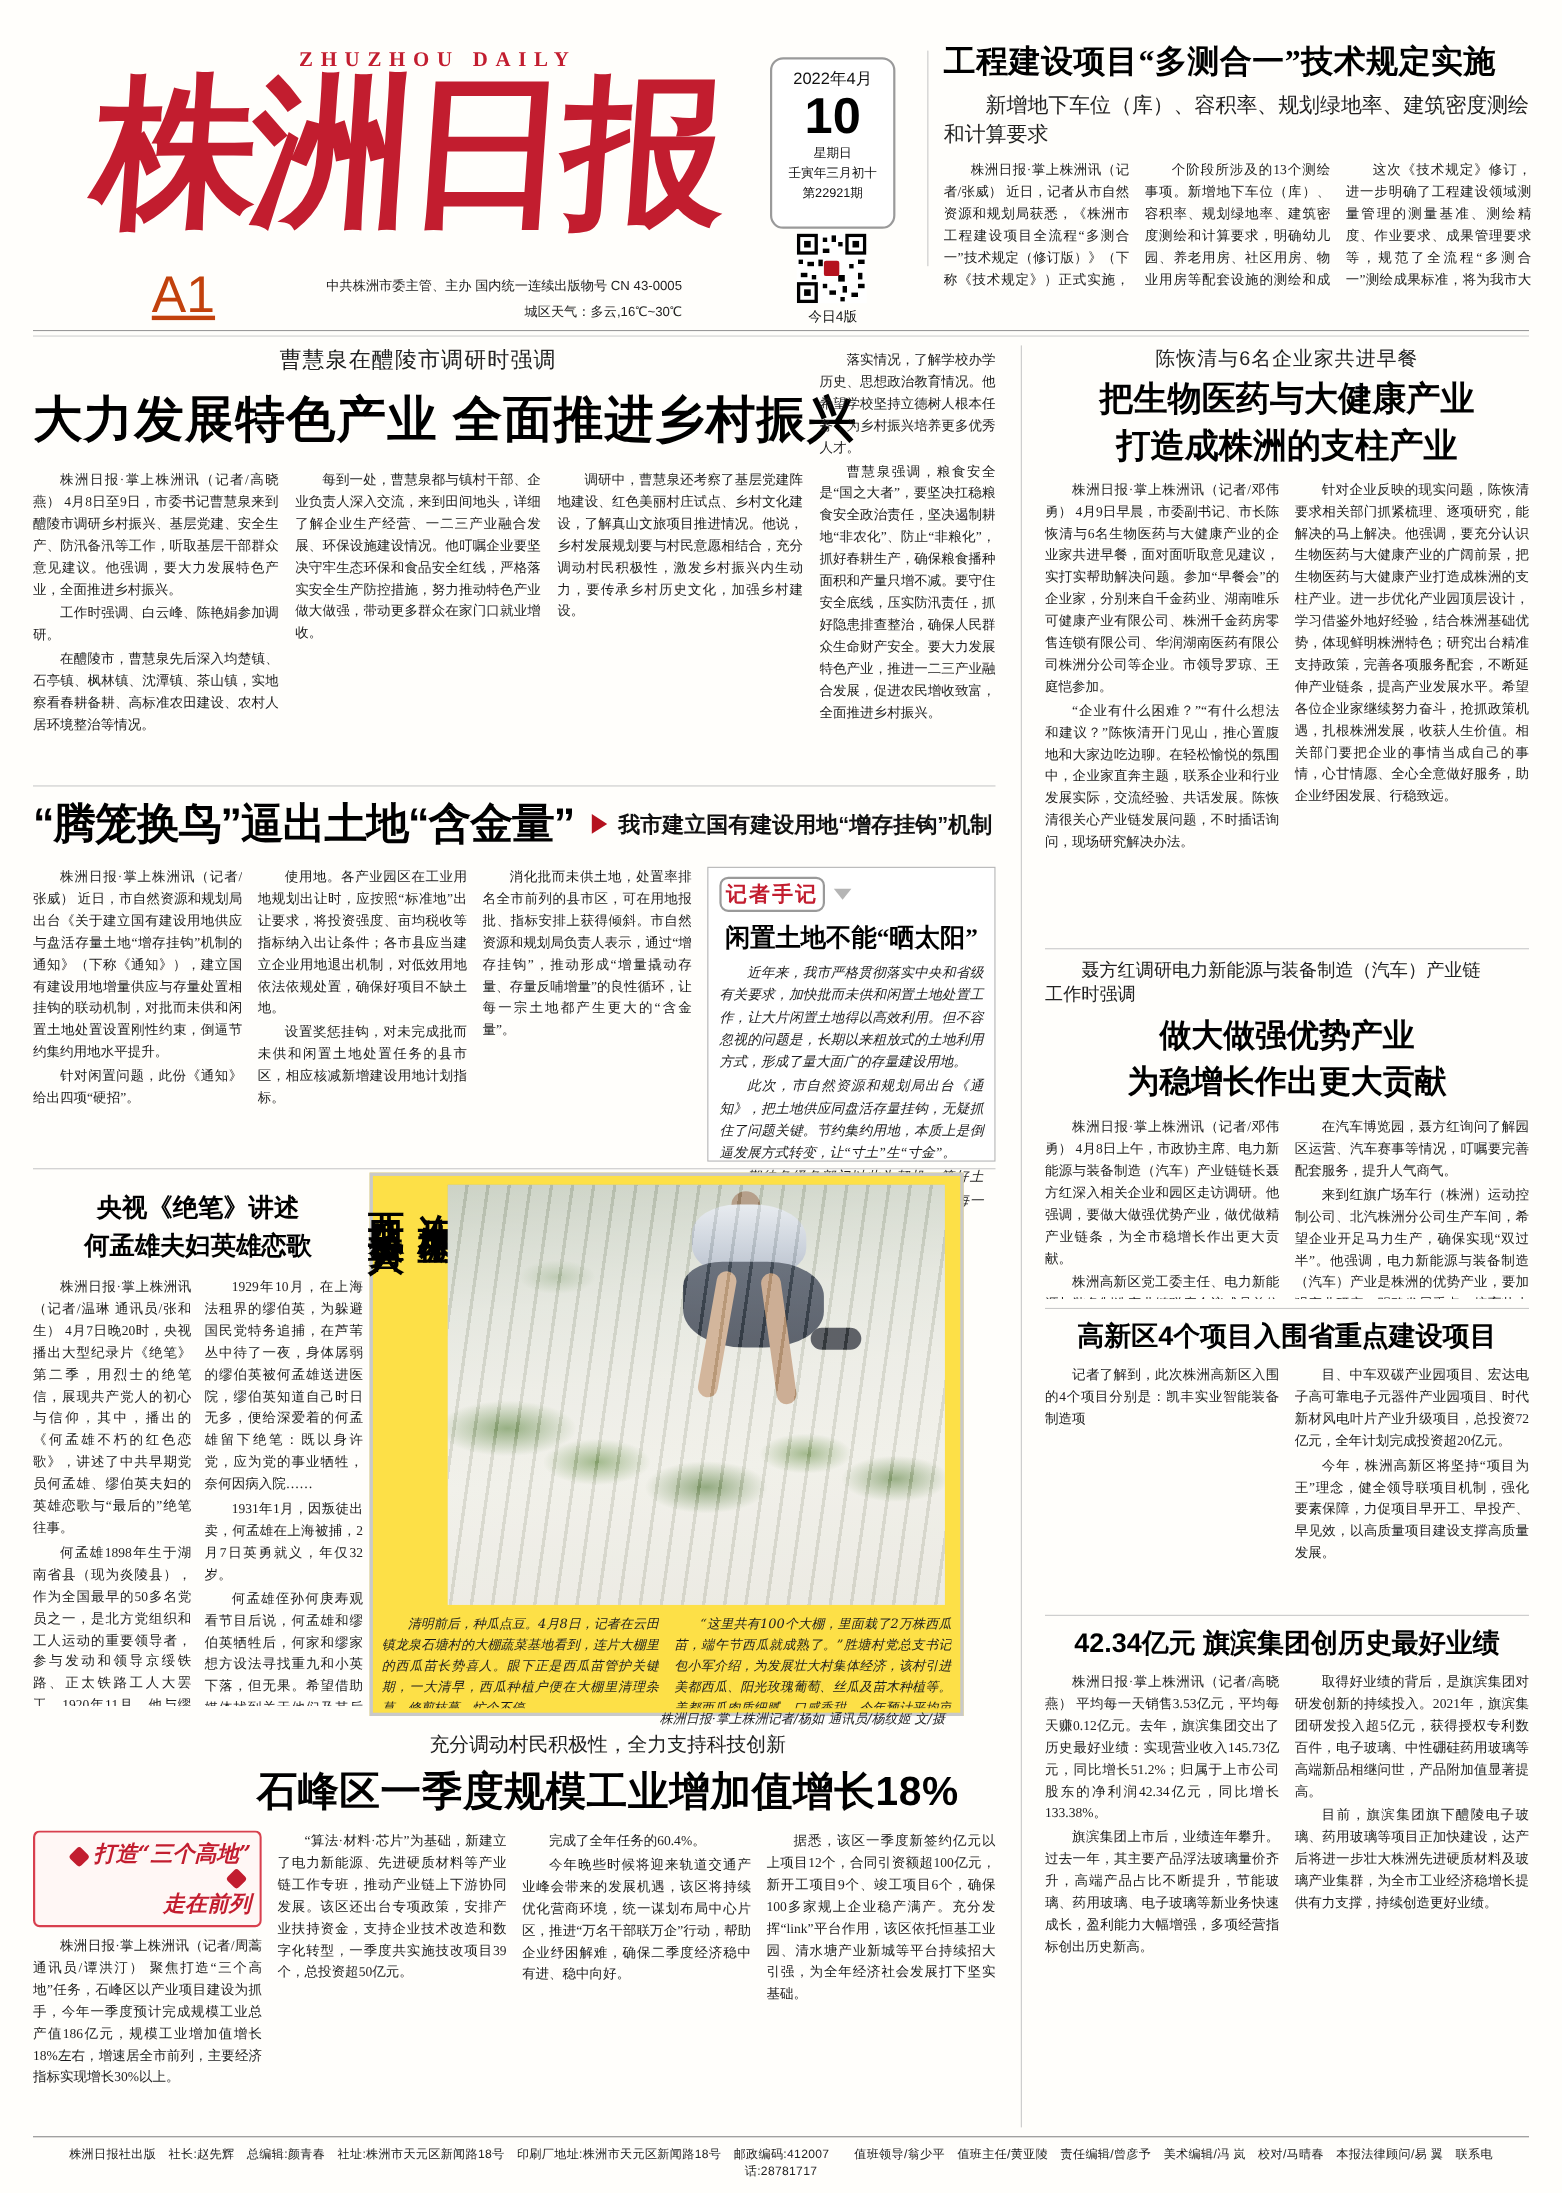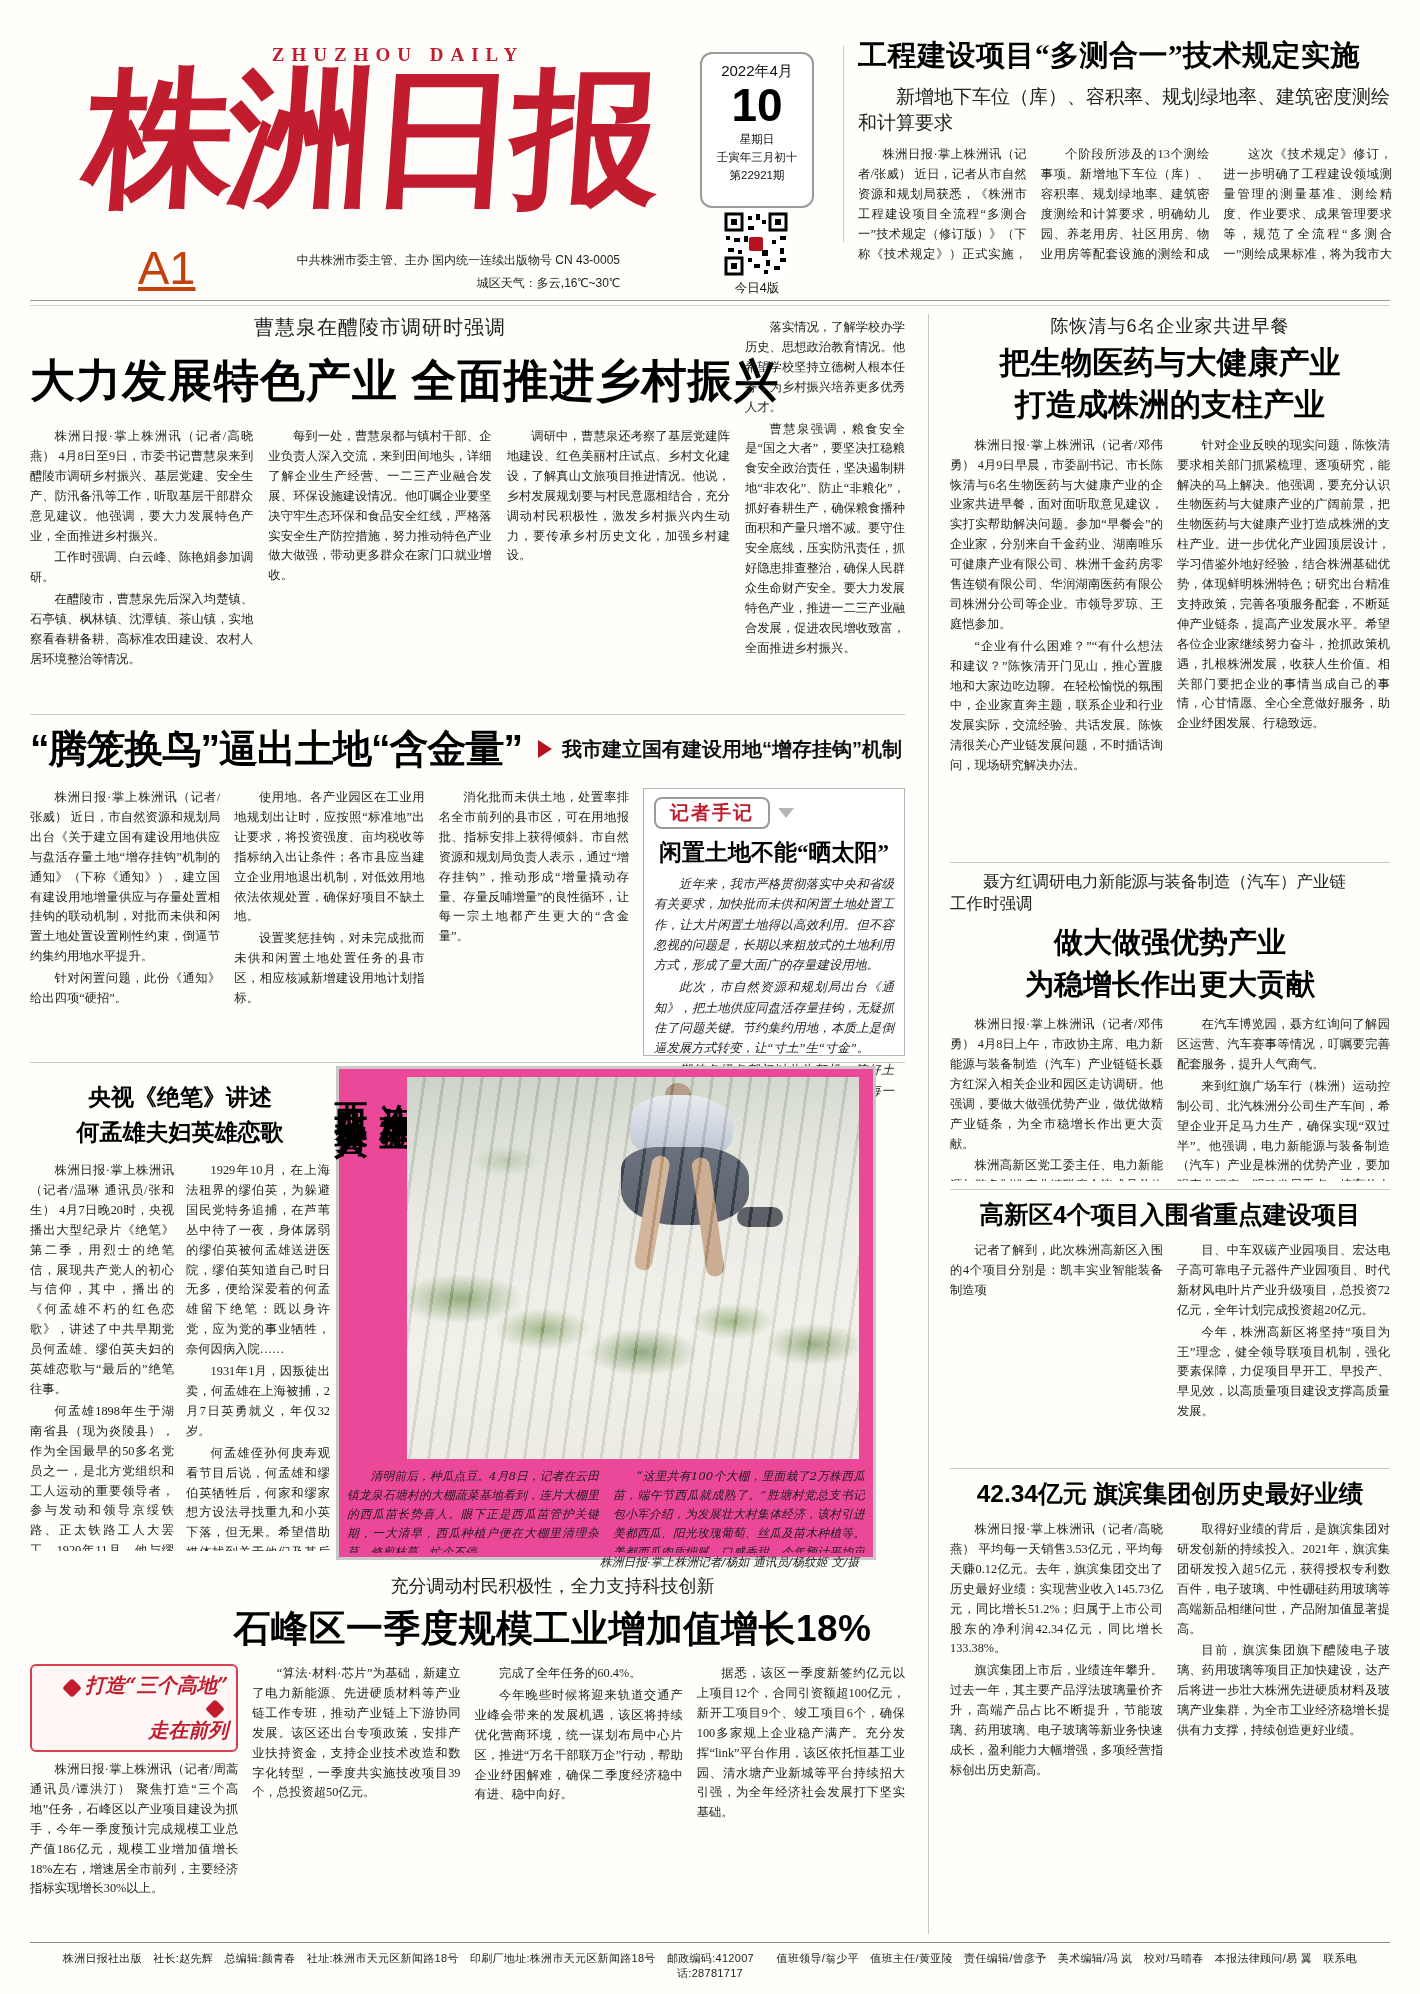--- a/index.html
+++ b/index.html
@@ -47,32 +47,32 @@
   .l-r2{position:absolute;left:30px;top:722px;width:875px;height:338px;}
   .tl-headrow{display:flex;align-items:center;gap:10px;height:54px;}
   .tl-headline{font-size:39px;font-weight:bold;color:#000;white-space:nowrap;letter-spacing:-1px;}
   .arrow-icon{width:0;height:0;border-left:14px solid #b5121f;border-top:9px solid transparent;
      border-bottom:9px solid transparent;margin-left:6px;}
   .tl-subtitle{font-size:20px;font-weight:bold;color:#111;white-space:nowrap;}
   .tl-body{display:flex;gap:14px;margin-top:12px;height:268px;}
   .tl-body .col{flex:1;}
   .notebook{width:262px;flex:none;border:1px solid #b5b5b5;background:#fff;padding:8px 10px;box-sizing:border-box;}
   .nb-labelrow{display:flex;align-items:center;gap:8px;}
-  .nb-label{border:2px solid #9a9a9a;border-radius:8px;padding:1px 14px;color:#c21d2f;
+  .nb-label{border:2px solid #9a9a9a;border-radius:8px;padding:1px 4px;color:#c21d2f;
      font-weight:bold;font-size:19px;letter-spacing:2px;}
   .nb-tri{width:0;height:0;border-top:10px solid #b5b5b5;border-left:8px solid transparent;border-right:8px solid transparent;}
   .nb-headline{font-family:"Liberation Serif",serif;font-weight:bold;font-size:23px;text-align:center;
      margin:8px 0 6px;color:#000;white-space:nowrap;}
   .notebook p{font-style:italic;font-size:12.5px;}
   .l-r3{position:absolute;left:30px;top:1066px;width:875px;height:494px;display:flex;gap:6px;}
   .juebi{width:300px;padding-top:14px;}
   .jb-headline{font-size:23px;font-weight:bold;text-align:center;line-height:1.5;color:#000;}
   .jb-cols{display:flex;gap:12px;margin-top:12px;height:390px;}
   .jb-cols .col{flex:1;}
-  .photobox{width:540px;border:3px solid #c9c9c9;background:#ec4899;padding:8px;box-sizing:border-box;}
+  .photobox{width:540px;border:3px solid #c9c9c9;background:#fde047;padding:8px;box-sizing:border-box;}
   .photo-inner{display:flex;gap:8px;}
   .v-headline{width:52px;height:382px;writing-mode:vertical-rl;text-orientation:upright;
      font-size:33px;font-weight:bold;color:#000;display:flex;align-items:center;letter-spacing:4px;}
   .v-headline span{display:block;}
   .v-gap{height:34px;}
   .photo{position:relative;width:452px;height:382px;overflow:hidden;
      background:
        radial-gradient(90px 36px at 12% 58%, rgba(90,130,60,.85), rgba(90,130,60,0) 70%),
        radial-gradient(70px 30px at 30% 66%, rgba(100,140,66,.8), rgba(100,140,66,0) 70%),
        radial-gradient(80px 34px at 52% 72%, rgba(84,122,56,.85), rgba(84,122,56,0) 70%),

